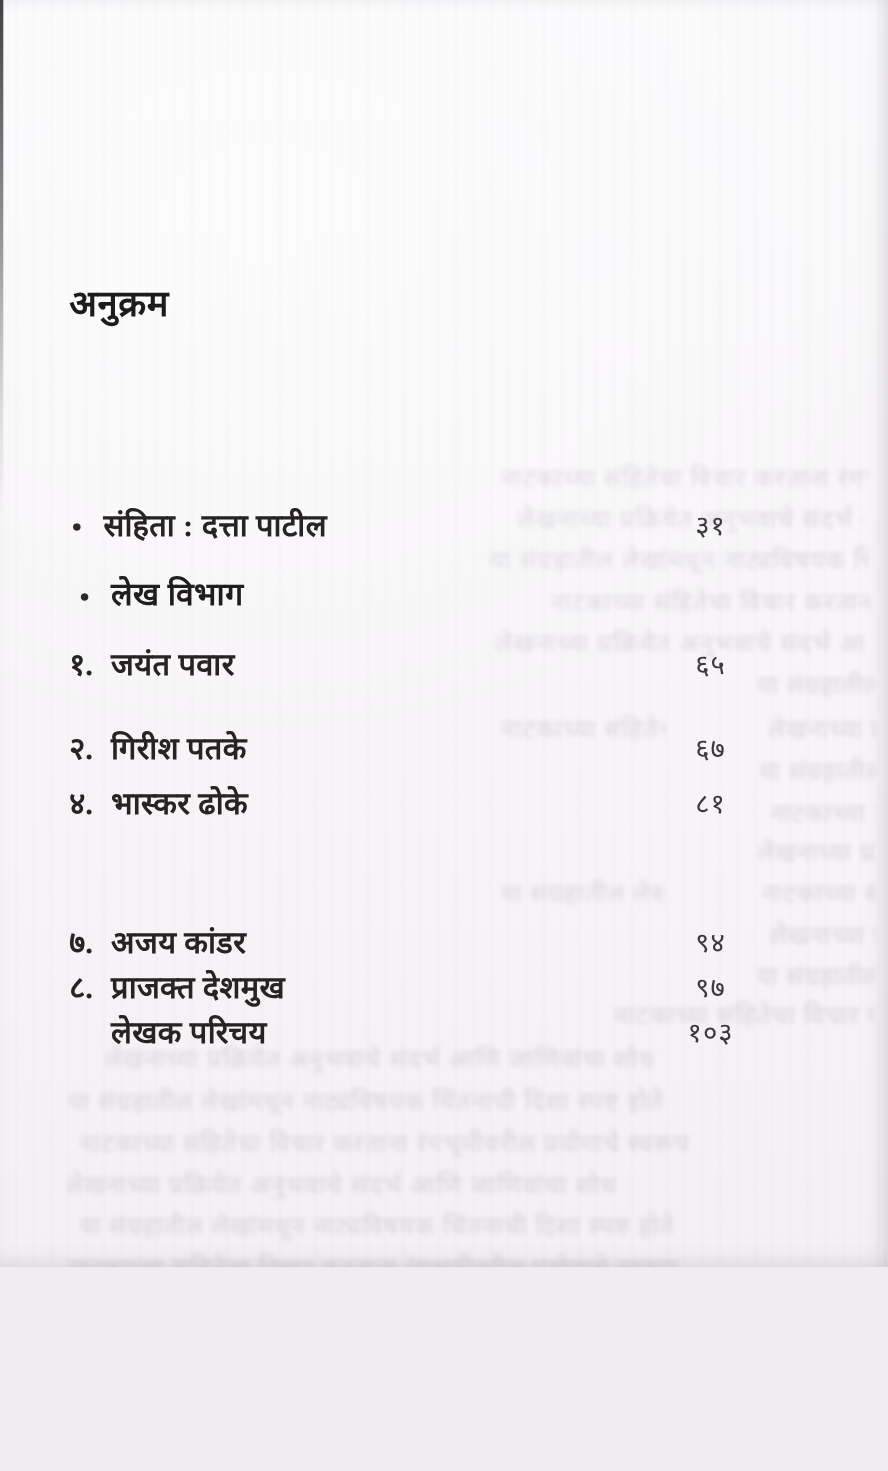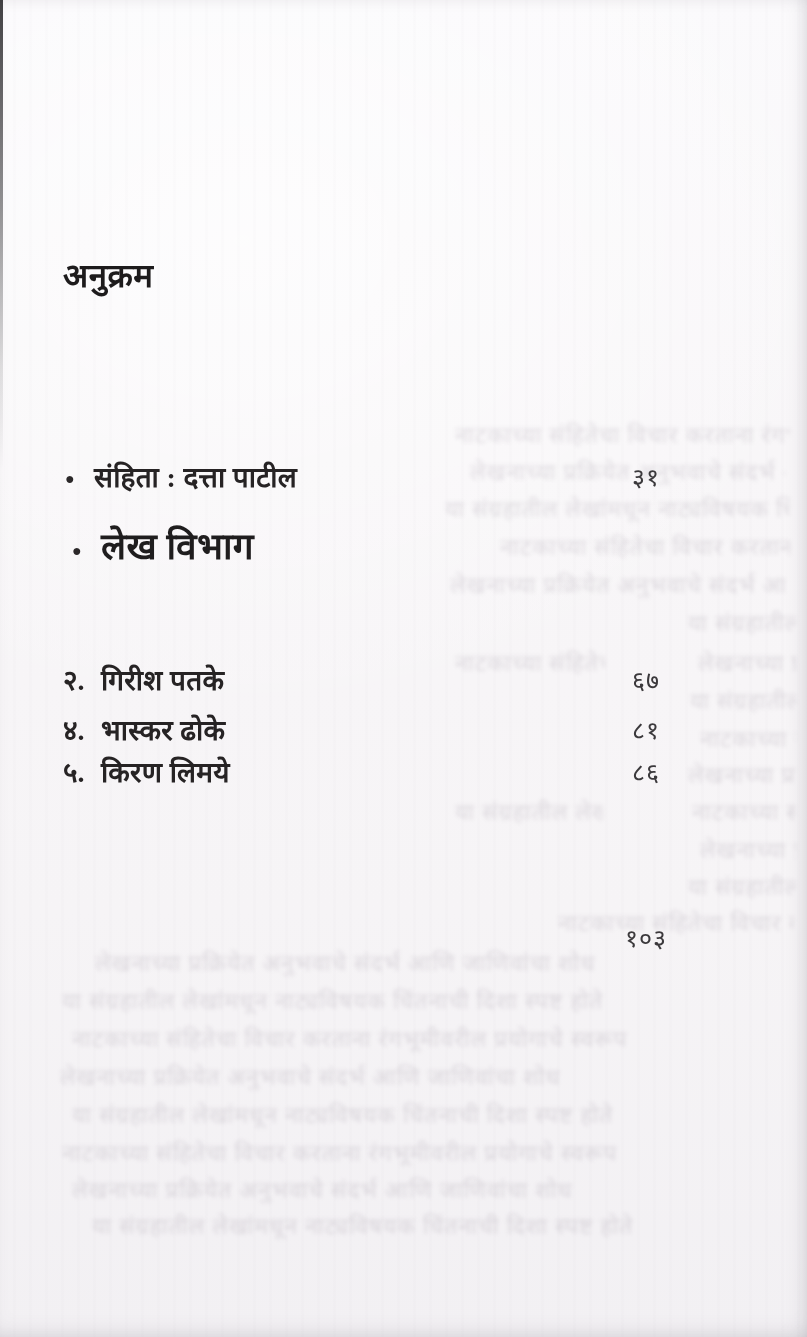--- a/index.html
+++ b/index.html
@@ -2,21 +2,21 @@
 <html><head>
 <meta charset="utf-8">
 <style>
   html,body{margin:0;padding:0;}
   body{
     width:807px;height:1337px;overflow:hidden;
     font-family:"Liberation Serif","DejaVu Serif",serif;
     background:#efedf0;
   }
   .page{
-    position:relative;width:807px;height:1337px;overflow:hidden;
+    position:relative;width:807px;height:1152px;overflow:hidden;
     background:
       radial-gradient(ellipse 900px 700px at 30% 18%, rgba(255,255,255,.65), rgba(255,255,255,0) 70%),
       linear-gradient(180deg,#fbfafc 0%,#f8f6f8 34%,#f6f4f6 68%,#f2f0f3 100%);
     box-shadow: inset -12px 0 22px -14px rgba(95,88,100,.28),
                 inset 0 -14px 24px -16px rgba(95,88,100,.22),
                 inset 0 10px 18px -14px rgba(120,112,124,.12);
     color:#262324;
   }
   .texture{
     position:absolute;inset:0;pointer-events:none;
@@ -30,21 +30,21 @@
   }
   h1.title{
     position:absolute;left:63px;top:252px;margin:0;
     font-size:33px;font-weight:700;color:#1d1b1c;letter-spacing:.5px;
   }
   .row{position:absolute;left:0;right:0;height:42px;white-space:nowrap;}
   .row .label{font-size:28px;font-weight:600;color:#262324;letter-spacing:.3px;}
   .front{padding-left:65px;}
   .entry{padding-left:63px;}
   .section{padding-left:72px;}
-  .section .label{font-size:37px;font-weight:700;color:#1f1d1e;}
+  .section .label{font-size:29px;font-weight:700;color:#1f1d1e;}
   .bullet{
     display:inline-block;width:14px;margin-right:15px;
     font-size:16px;color:#2b2829;vertical-align:3px;
   }
   .num{
     display:inline-block;width:30px;margin-right:8px;
     font-size:28px;font-weight:600;color:#262324;
   }
   .pageno{
     position:absolute;left:610px;top:2px;width:72px;text-align:center;
@@ -94,29 +94,37 @@
 
   <div class="row front" style="top:457px">
     <span class="bullet">●</span><span class="label">संहिता : दत्ता पाटील</span>
     <span class="pageno">३१</span>
   </div>
 
   <div class="row section" style="top:519px">
     <span class="bullet">●</span><span class="label">लेख विभाग</span>
   </div>
 
+  <div class="row entry" style="top:584px">
+    <span class="num">१.</span><span class="label">जयंत पवार</span>
+    <span class="pageno">६५</span>
+  </div>
   <div class="row entry" style="top:660px">
     <span class="num">२.</span><span class="label">गिरीश पतके</span>
     <span class="pageno">६७</span>
   </div>
   <div class="row entry" style="top:710px">
     <span class="num">४.</span><span class="label">भास्कर ढोके</span>
     <span class="pageno">८१</span>
   </div>
-  <div class="row entry" style="top:752px">
-    <span class="num">५.</span><span class="label">किरण लिमये</span>
-    <span class="pageno">८६</span>
+  <div class="row entry" style="top:836px">
+    <span class="num">७.</span><span class="label">अजय कांडर</span>
+    <span class="pageno">९४</span>
+  </div>
+  <div class="row entry" style="top:877px">
+    <span class="num">८.</span><span class="label">प्राजक्त देशमुख</span>
+    <span class="pageno">९७</span>
   </div>
   <div class="row entry" style="top:918px">
-    <span class="num"></span>
+    <span class="num"></span><span class="label">लेखक परिचय</span>
     <span class="pageno">१०३</span>
   </div>
 </div>
 
 </body></html>

